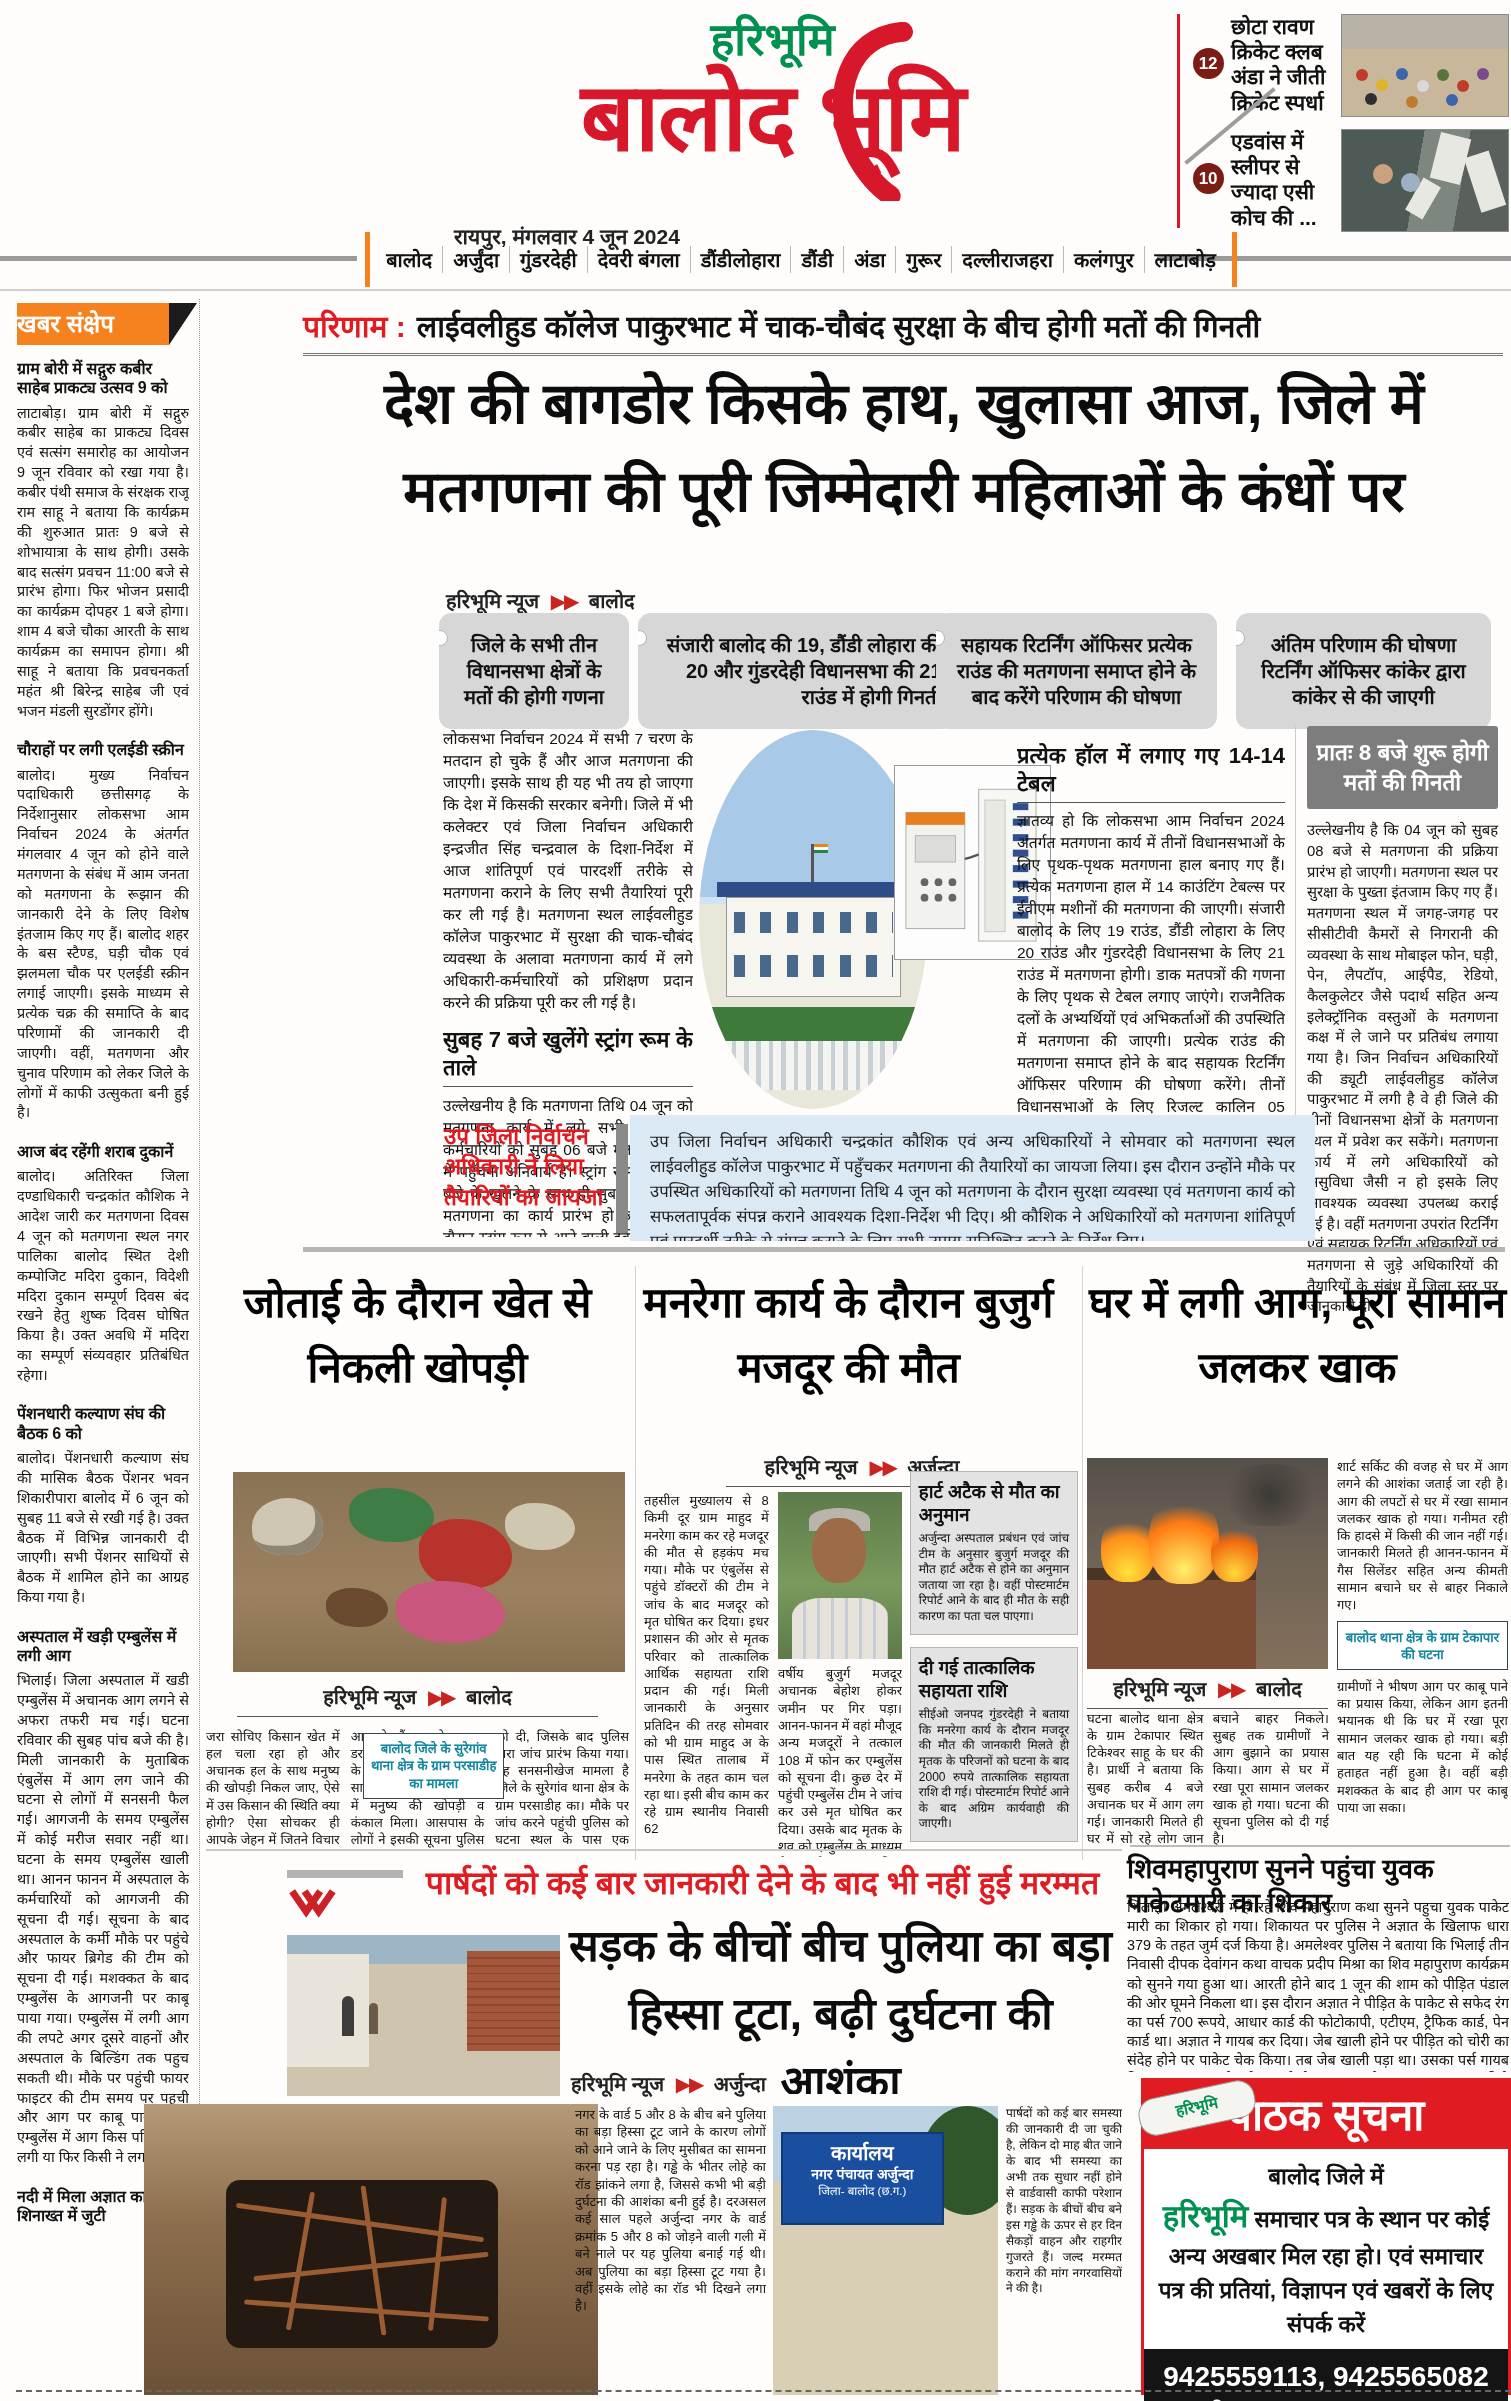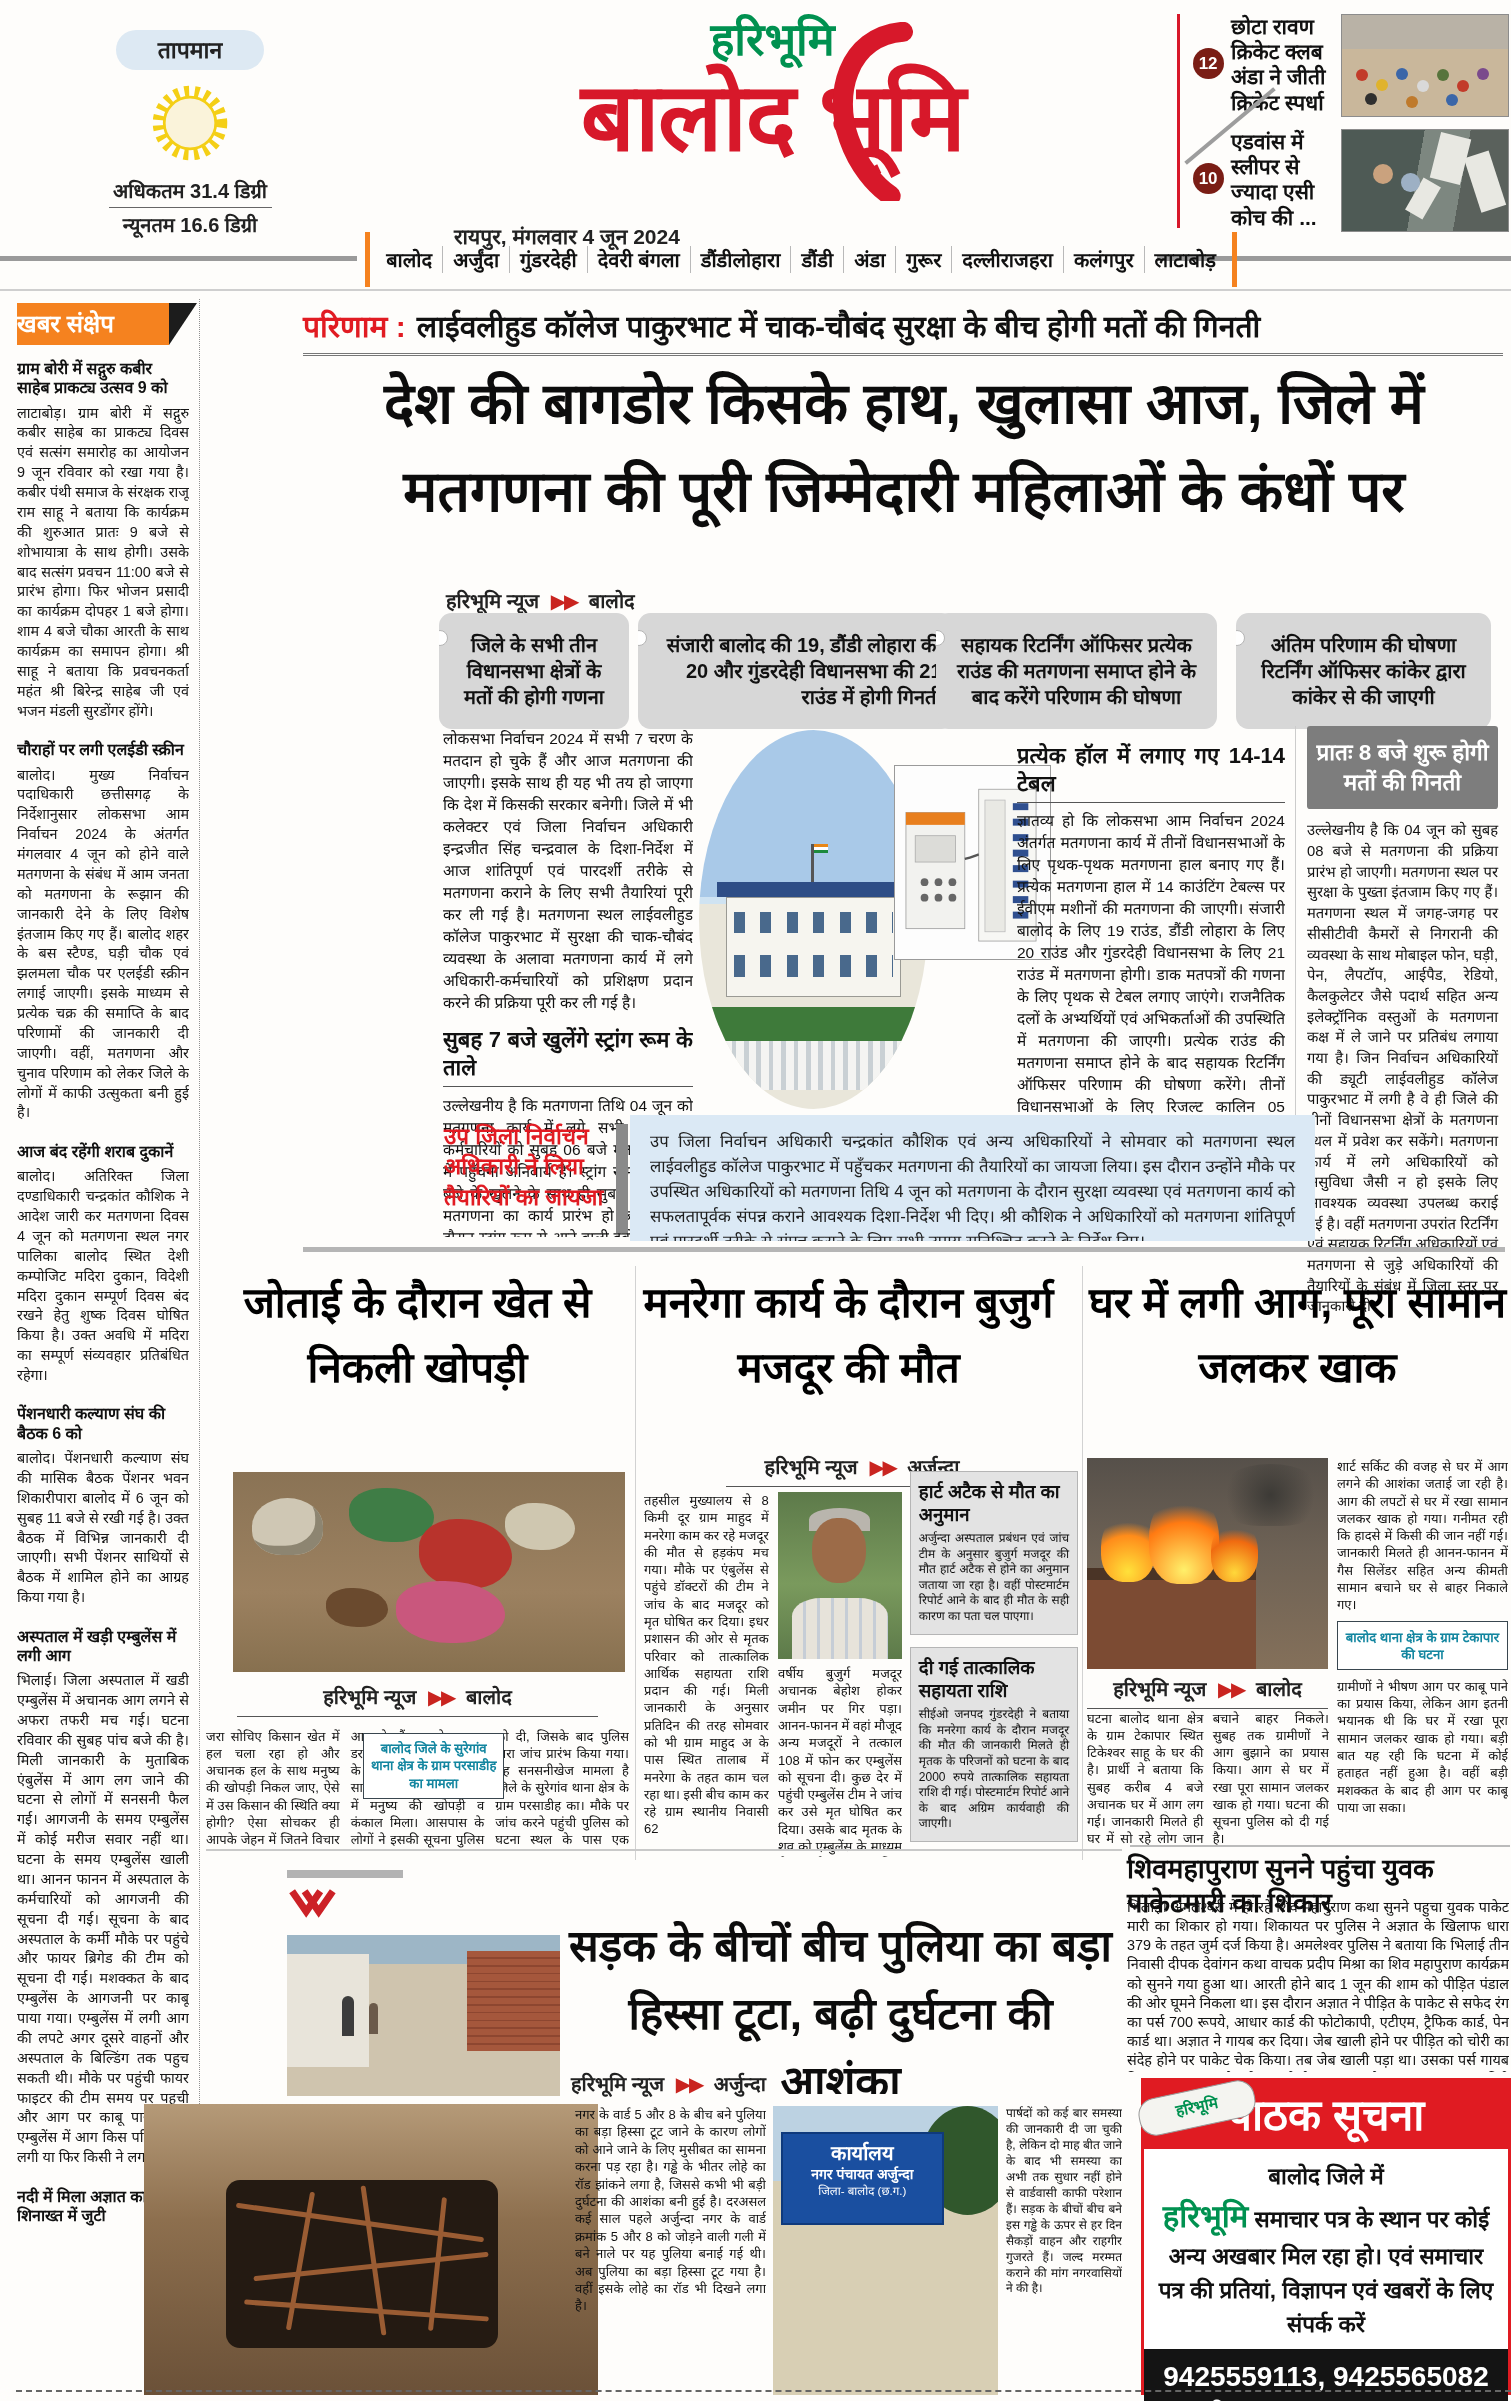--- a/index.html
+++ b/index.html
@@ -169,32 +169,20 @@
   .nt-brand{color:#009150;font-size:31px;}
   .nt-phones{background:#141414;color:#fff;font-size:28px;font-weight:bold;text-align:center;
              line-height:1.4;padding:7.8px 3.1px;}
   .page-dash{left:15.5px;top:2390px;width:1495px;border-top:2.3px dashed #666;}
 </style>
 </head>
 <body>
 
 <div id="page">
 
-  <div class="abs weather">
-    <div class="w-pill">तापमान</div>
-    <div class="w-sun">
-      <svg width="92" height="92" viewBox="0 0 100 100">
-        <circle cx="50" cy="50" r="34" fill="none" stroke="#f4cf16" stroke-width="13" stroke-dasharray="5 6"></circle>
-        <circle cx="50" cy="50" r="28" fill="#faf3da" stroke="#f4cf16" stroke-width="3"></circle>
-      </svg>
-    </div>
-    <div class="w-line">अधिकतम 31.4 डिग्री</div>
-    <div class="w-div"></div>
-    <div class="w-line">न्यूनतम 16.6 डिग्री</div>
-  </div>
 
   <div class="abs masthead">
     <div class="brand-top">हरिभूमि</div>
     <div class="brand-main">बालोद भूमि</div>
     <div class="dateline">रायपुर, मंगलवार 4 जून 2024</div>
   </div>
   <div class="abs swoosh">
     <svg width="116" height="179" viewBox="0 0 150 230">
       <path d="M128,12 C55,18 38,95 58,150 C70,185 92,210 112,224" fill="none" stroke="#d7182a" stroke-width="26" stroke-linecap="round"></path>
     </svg>
@@ -422,20 +410,21 @@
   <div class="abs fr-bottom jt">घटना बालोद थाना क्षेत्र के ग्राम टेकापार स्थित टिकेश्वर साहू के घर की है। प्रार्थी ने बताया कि सुबह करीब 4 बजे अचानक घर में आग लग गई। जानकारी मिलते ही घर में सो रहे लोग जान बचाने बाहर निकले। सुबह तक ग्रामीणों ने आग बुझाने का प्रयास किया। आग से घर में रखा पूरा सामान जलकर खाक हो गया। घटना की सूचना पुलिस को दी गई है।</div>
   <div class="abs mid-rule"></div>
 
   <div class="abs bt-graybar"></div>
   <div class="abs vv">
     <svg width="50" height="47" viewBox="0 0 64 60">
       <polyline points="4,4 22,30 40,4" fill="none" stroke="#cc2127" stroke-width="9"></polyline>
       <polyline points="20,4 38,30 56,4" fill="none" stroke="#cc2127" stroke-width="9"></polyline>
     </svg>
   </div>
+  <div class="abs bt-kicker">पार्षदों को कई बार जानकारी देने के बाद भी नहीं हुई मरम्मत</div>
   <div class="abs bt-head">सड़क के बीचों बीच पुलिया का बड़ा हिस्सा टूटा, बढ़ी दुर्घटना की आशंका</div>
 
   <div class="abs st-photo">
     <div class="st-wallL"></div>
       <div class="st-wallR"></div>
       <div class="st-man"></div>
     <div class="st-man" style="left:30%;top:42%;height:31px;width:9.3px;background:#6b5a4a;"></div>
   </div>
 
   <div class="abs pit-photo">

